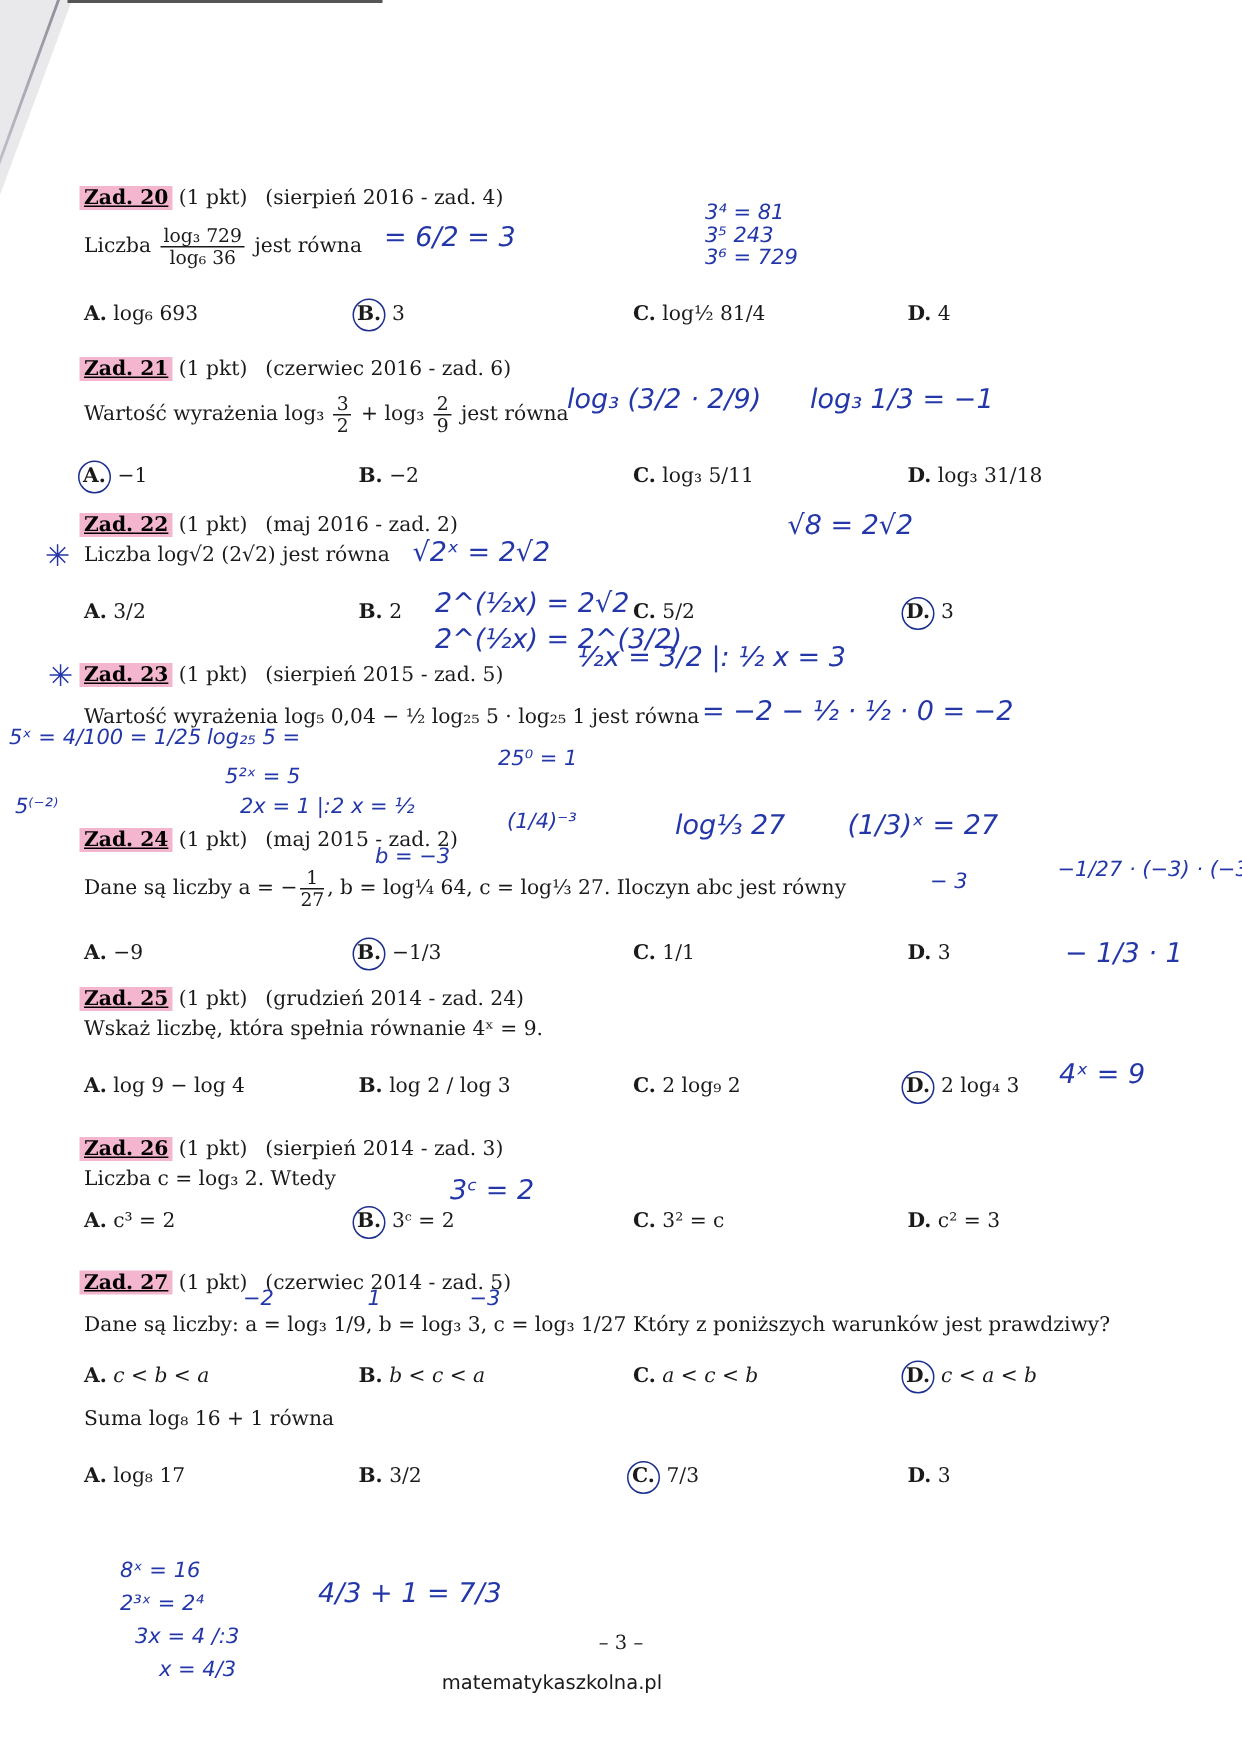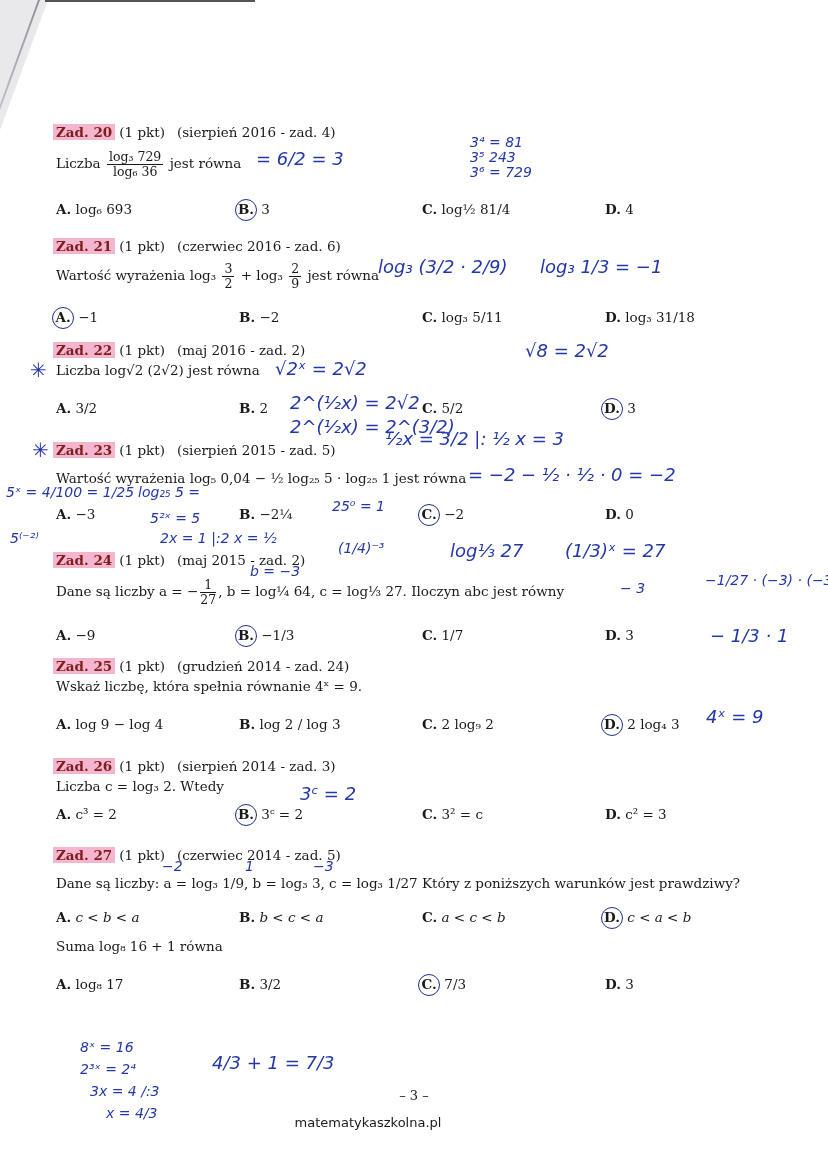--- a/index.html
+++ b/index.html
@@ -9,21 +9,21 @@
     
     .fold { position: absolute; left: 0; top: 0; width: 60px; height: 1171px; pointer-events: none; }
     .fold-shadow { position: absolute; left: 0; top: 0; width: 0; height: 0;
       border-top: 130px solid #e9e9eb; border-right: 48px solid transparent; }
     .fold-line { position: absolute; left: 38px; top: 0; width: 2px; height: 130px;
       background: linear-gradient(#8d8f99, #c7c9d2); transform: skewX(-20deg); transform-origin: top; }
     .top-edge { position: absolute; left: 45px; top: 0; width: 210px; height: 2px; background: #555; }
 
     .q { position: absolute; left: 56px; width: 740px; }
     .q-head { position: relative; height: 20px; line-height: 20px; }
-    .zad { font-weight: bold; background: #f4b6cf; padding: 0 3px; margin-left: -3px; color: #7f1d1d; }
+    .zad { font-weight: bold; background: #f4b6cf; padding: 0 3px; margin-left: -3px; color: #000000; text-decoration: underline; }
     .pkt { margin-left: 4px; }
     .src { margin-left: 12px; }
 
     .q-text { position: relative; line-height: 20px; min-height: 20px; }
     .answers { position: relative; height: 32px; margin-top: 6px; }
     .ans { position: absolute; top: 0; line-height: 32px; white-space: nowrap; }
     .ans .lab { font-weight: bold; }
     .ans.a { left: 0; }
     .ans.b { left: 183px; }
     .ans.c { left: 366px; }
@@ -121,26 +121,20 @@
 <div class="hw" style="left:290px;top:416px">2^(½x) = 2^(3/2)</div>
 <div class="hw" style="left:525px;top:340px">√8 = 2√2</div>
 <div class="hw" style="left:385px;top:428px">½x = 3/2 |: ½   x = 3</div>
 
 <div class="star" style="left:32px;top:438px">✳</div>
 <section class="q" style="top:440px">
   <div class="q-head">
     <span class="zad">Zad. 23</span><span class="pkt">(1 pkt)</span><span class="src">(sierpień 2015 - zad. 5)</span>
   </div>
   <div class="q-text" style="margin-top:8px">Wartość wyrażenia log₅ 0,04 − ½ log₂₅ 5 · log₂₅ 1 jest równa</div>
-  <div class="answers" style="margin-top:10px">
-    <div class="ans a"><span class="lab">A.</span> <span>−3</span></div>
-    <div class="ans b"><span class="lab">B.</span> <span>−2¼</span></div>
-    <div class="ans c circled"><span class="lab">C.</span> <span>−2</span></div>
-    <div class="ans d"><span class="lab">D.</span> <span>0</span></div>
-  </div>
 </section>
 <div class="hw" style="left:468px;top:464px">= −2 − ½ · ½ · 0 = −2</div>
 <div class="hw sm" style="left:6px;top:484px">5ˣ = 4/100 = 1/25</div>
 <div class="hw sm" style="left:10px;top:530px">5⁽⁻²⁾</div>
 <div class="hw sm" style="left:138px;top:484px">log₂₅ 5 =</div>
 <div class="hw sm" style="left:150px;top:510px">5²ˣ = 5</div>
 <div class="hw sm" style="left:160px;top:530px">2x = 1 |:2  x = ½</div>
 <div class="hw sm" style="left:332px;top:498px">25⁰ = 1</div>
 
 <section class="q" style="top:550px">
@@ -149,21 +143,21 @@
   </div>
   <div class="q-text" style="margin-top:8px">
     <span>Dane są liczby a = −</span><span class="frac">
         <span class="num">1</span>
         <span class="den">27</span>
       </span><span>, b = log¼ 64,  c = log⅓ 27. Iloczyn abc jest równy</span>
   </div>
   <div class="answers" style="margin-top:12px">
     <div class="ans a"><span class="lab">A.</span> <span>−9</span></div>
     <div class="ans b circled"><span class="lab">B.</span> <span>−1/3</span></div>
-    <div class="ans c"><span class="lab">C.</span> <span>1/7</span></div>
+    <div class="ans c"><span class="lab">C.</span> <span>1/1</span></div>
     <div class="ans d"><span class="lab">D.</span> <span>3</span></div>
   </div>
 </section>
 <div class="hw sm" style="left:338px;top:540px">(1/4)⁻³</div>
 <div class="hw sm" style="left:250px;top:563px">b = −3</div>
 <div class="hw" style="left:450px;top:540px">log⅓ 27</div>
 <div class="hw" style="left:565px;top:540px">(1/3)ˣ = 27</div>
 <div class="hw sm" style="left:620px;top:580px">− 3</div>
 <div class="hw sm" style="left:705px;top:572px">−1/27 · (−3) · (−3)</div>
 <div class="hw" style="left:710px;top:625px">− 1/3 · 1</div>

